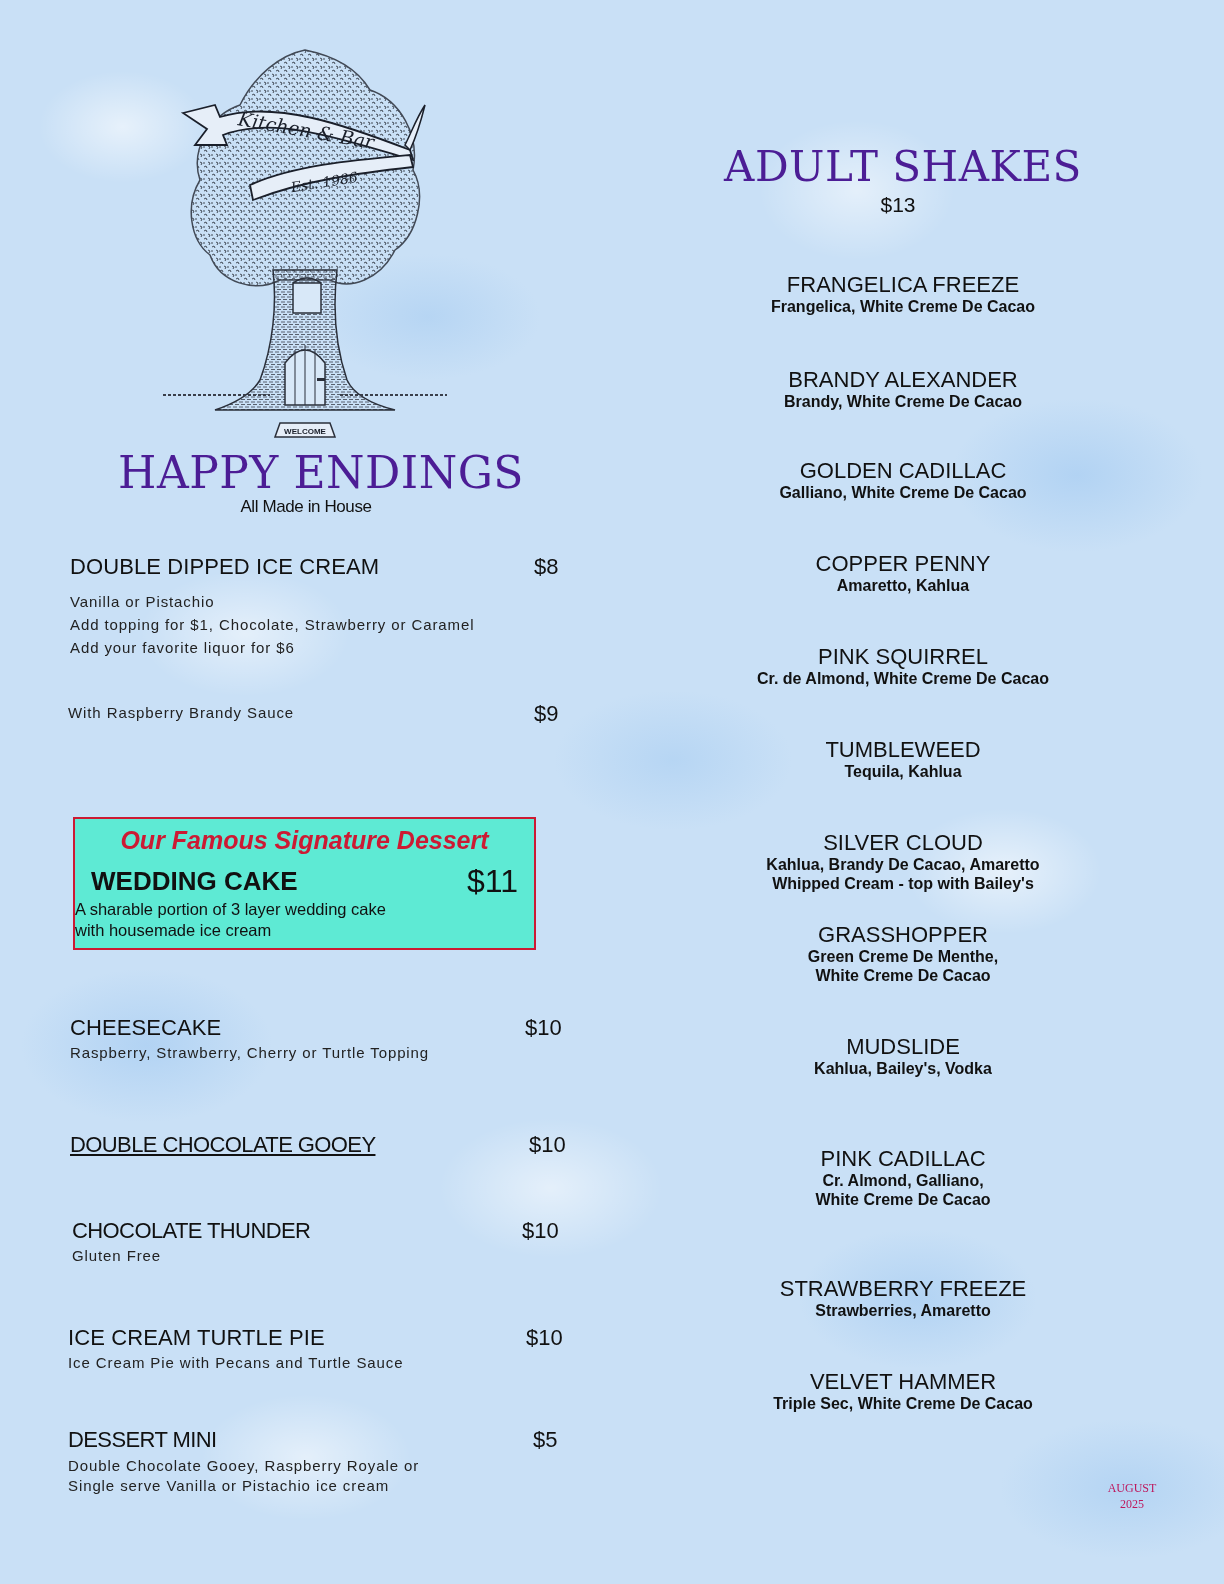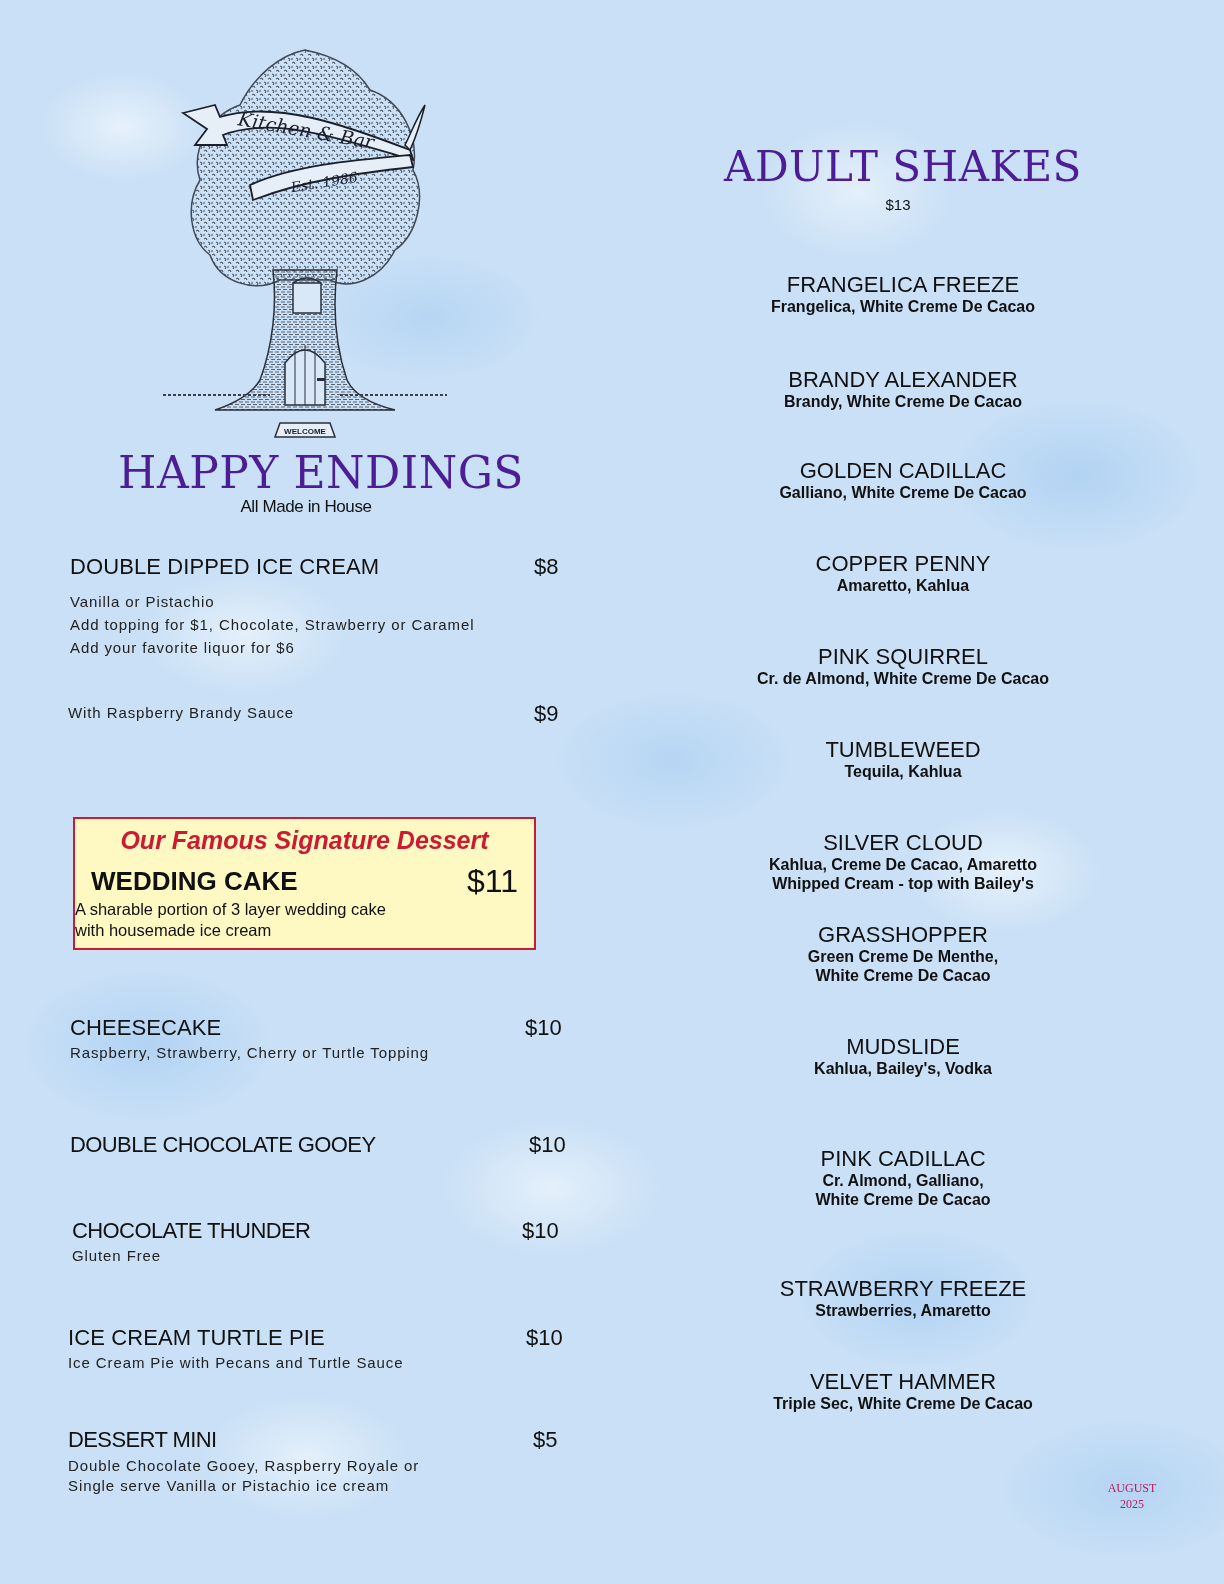--- a/index.html
+++ b/index.html
@@ -35,36 +35,36 @@
   .he-title { left: 0; width: 642px; text-align: center; top: 446px; font-size: 44px; line-height: 54px; }
   .he-sub { left: 0; width: 612px; text-align: center; top: 497px; font-size: 17px; line-height: 20px; letter-spacing: -0.4px; }
 
   .item-name { font-size: 22px; line-height: 26px; white-space: nowrap; letter-spacing: 0.1px; }
   .item-price { font-size: 22px; line-height: 26px; white-space: nowrap; }
   .item-desc { font-size: 15px; line-height: 23px; letter-spacing: 0.9px; color: #222; white-space: nowrap; }
 
   
   .sig-box {
     left: 73px; top: 817px; width: 459px; height: 129px;
-    background: #fef9c3; border: 2.5px solid #cc1a33;
+    background: #5eead4; border: 2.5px solid #cc1a33;
   }
   .sig-header {
     position: absolute; left: 0; right: 0; top: 6px; text-align: center;
     font-size: 25px; font-weight: bold; font-style: italic; color: #cc1a33; line-height: 30px;
   }
   .sig-name { position: absolute; left: 16px; top: 46px; font-size: 26px; font-weight: bold; line-height: 32px; }
   .sig-price { position: absolute; right: 16px; top: 46px; font-size: 32px; font-weight: normal; line-height: 32px; }
   .sig-desc {
     position: absolute; left: 0; right: 0; top: 80px; text-align: left;
     font-size: 16.5px; line-height: 21px; color: #111;
   }
 
   
   .as-title { left: 705px; width: 396px; text-align: center; top: 141px; font-size: 42px; line-height: 52px; }
-  .as-price { left: 705px; width: 386px; text-align: center; top: 192px; font-size: 15px; line-height: 25px; }
+  .as-price { left: 705px; width: 386px; text-align: center; top: 192px; font-size: 21px; line-height: 25px; }
   .shake { left: 700px; width: 406px; text-align: center; }
   .shake-name { font-size: 22px; line-height: 24px; white-space: nowrap; }
   .shake-desc { font-size: 16px; line-height: 19px; font-weight: bold; white-space: nowrap; }
 
   .date-stamp {
     left: 1094px; width: 76px; top: 1480px; text-align: center;
     font-family: "Liberation Serif", serif; font-size: 12px; line-height: 16px; color: #be185d;
   }
 </style>
 </head>
@@ -131,21 +131,21 @@
     <div>with housemade ice cream</div>
   </div>
 </div>
 
 <div class="abs" style="left:70px; top:1015px; width:500px;">
   <div class="item-name">CHEESECAKE</div>
   <div class="item-price abs" style="left:455px; top:0;">$10</div>
   <div class="item-desc">Raspberry, Strawberry, Cherry or Turtle Topping</div>
 </div>
 
-<div class="abs" style="left:70px; top:1132px; width:500px;">
+<div class="abs" style="left:70px; top:1132px; width:500px;text-decoration:underline;">
   <div class="item-name" style="letter-spacing:-0.6px;">DOUBLE CHOCOLATE GOOEY</div>
   <div class="item-price abs" style="left:459px; top:0;">$10</div>
 </div>
 
 <div class="abs" style="left:72px; top:1218px; width:500px;">
   <div class="item-name" style="letter-spacing:-0.6px;">CHOCOLATE THUNDER</div>
   <div class="item-price abs" style="left:450px; top:0;">$10</div>
   <div class="item-desc">Gluten Free</div>
 </div>
 
@@ -184,21 +184,21 @@
 <div class="abs shake" style="top:645px;">
   <div class="shake-name">PINK SQUIRREL</div>
   <div class="shake-desc">Cr. de Almond, White Creme De Cacao</div>
 </div>
 <div class="abs shake" style="top:738px;">
   <div class="shake-name">TUMBLEWEED</div>
   <div class="shake-desc">Tequila, Kahlua</div>
 </div>
 <div class="abs shake" style="top:831px;">
   <div class="shake-name">SILVER CLOUD</div>
-  <div class="shake-desc">Kahlua, Creme De Cacao, Amaretto</div>
+  <div class="shake-desc">Kahlua, Brandy De Cacao, Amaretto</div>
   <div class="shake-desc">Whipped Cream - top with Bailey's</div>
 </div>
 <div class="abs shake" style="top:923px;">
   <div class="shake-name">GRASSHOPPER</div>
   <div class="shake-desc">Green Creme De Menthe,</div>
   <div class="shake-desc">White Creme De Cacao</div>
 </div>
 <div class="abs shake" style="top:1035px;">
   <div class="shake-name">MUDSLIDE</div>
   <div class="shake-desc">Kahlua, Bailey's, Vodka</div>

